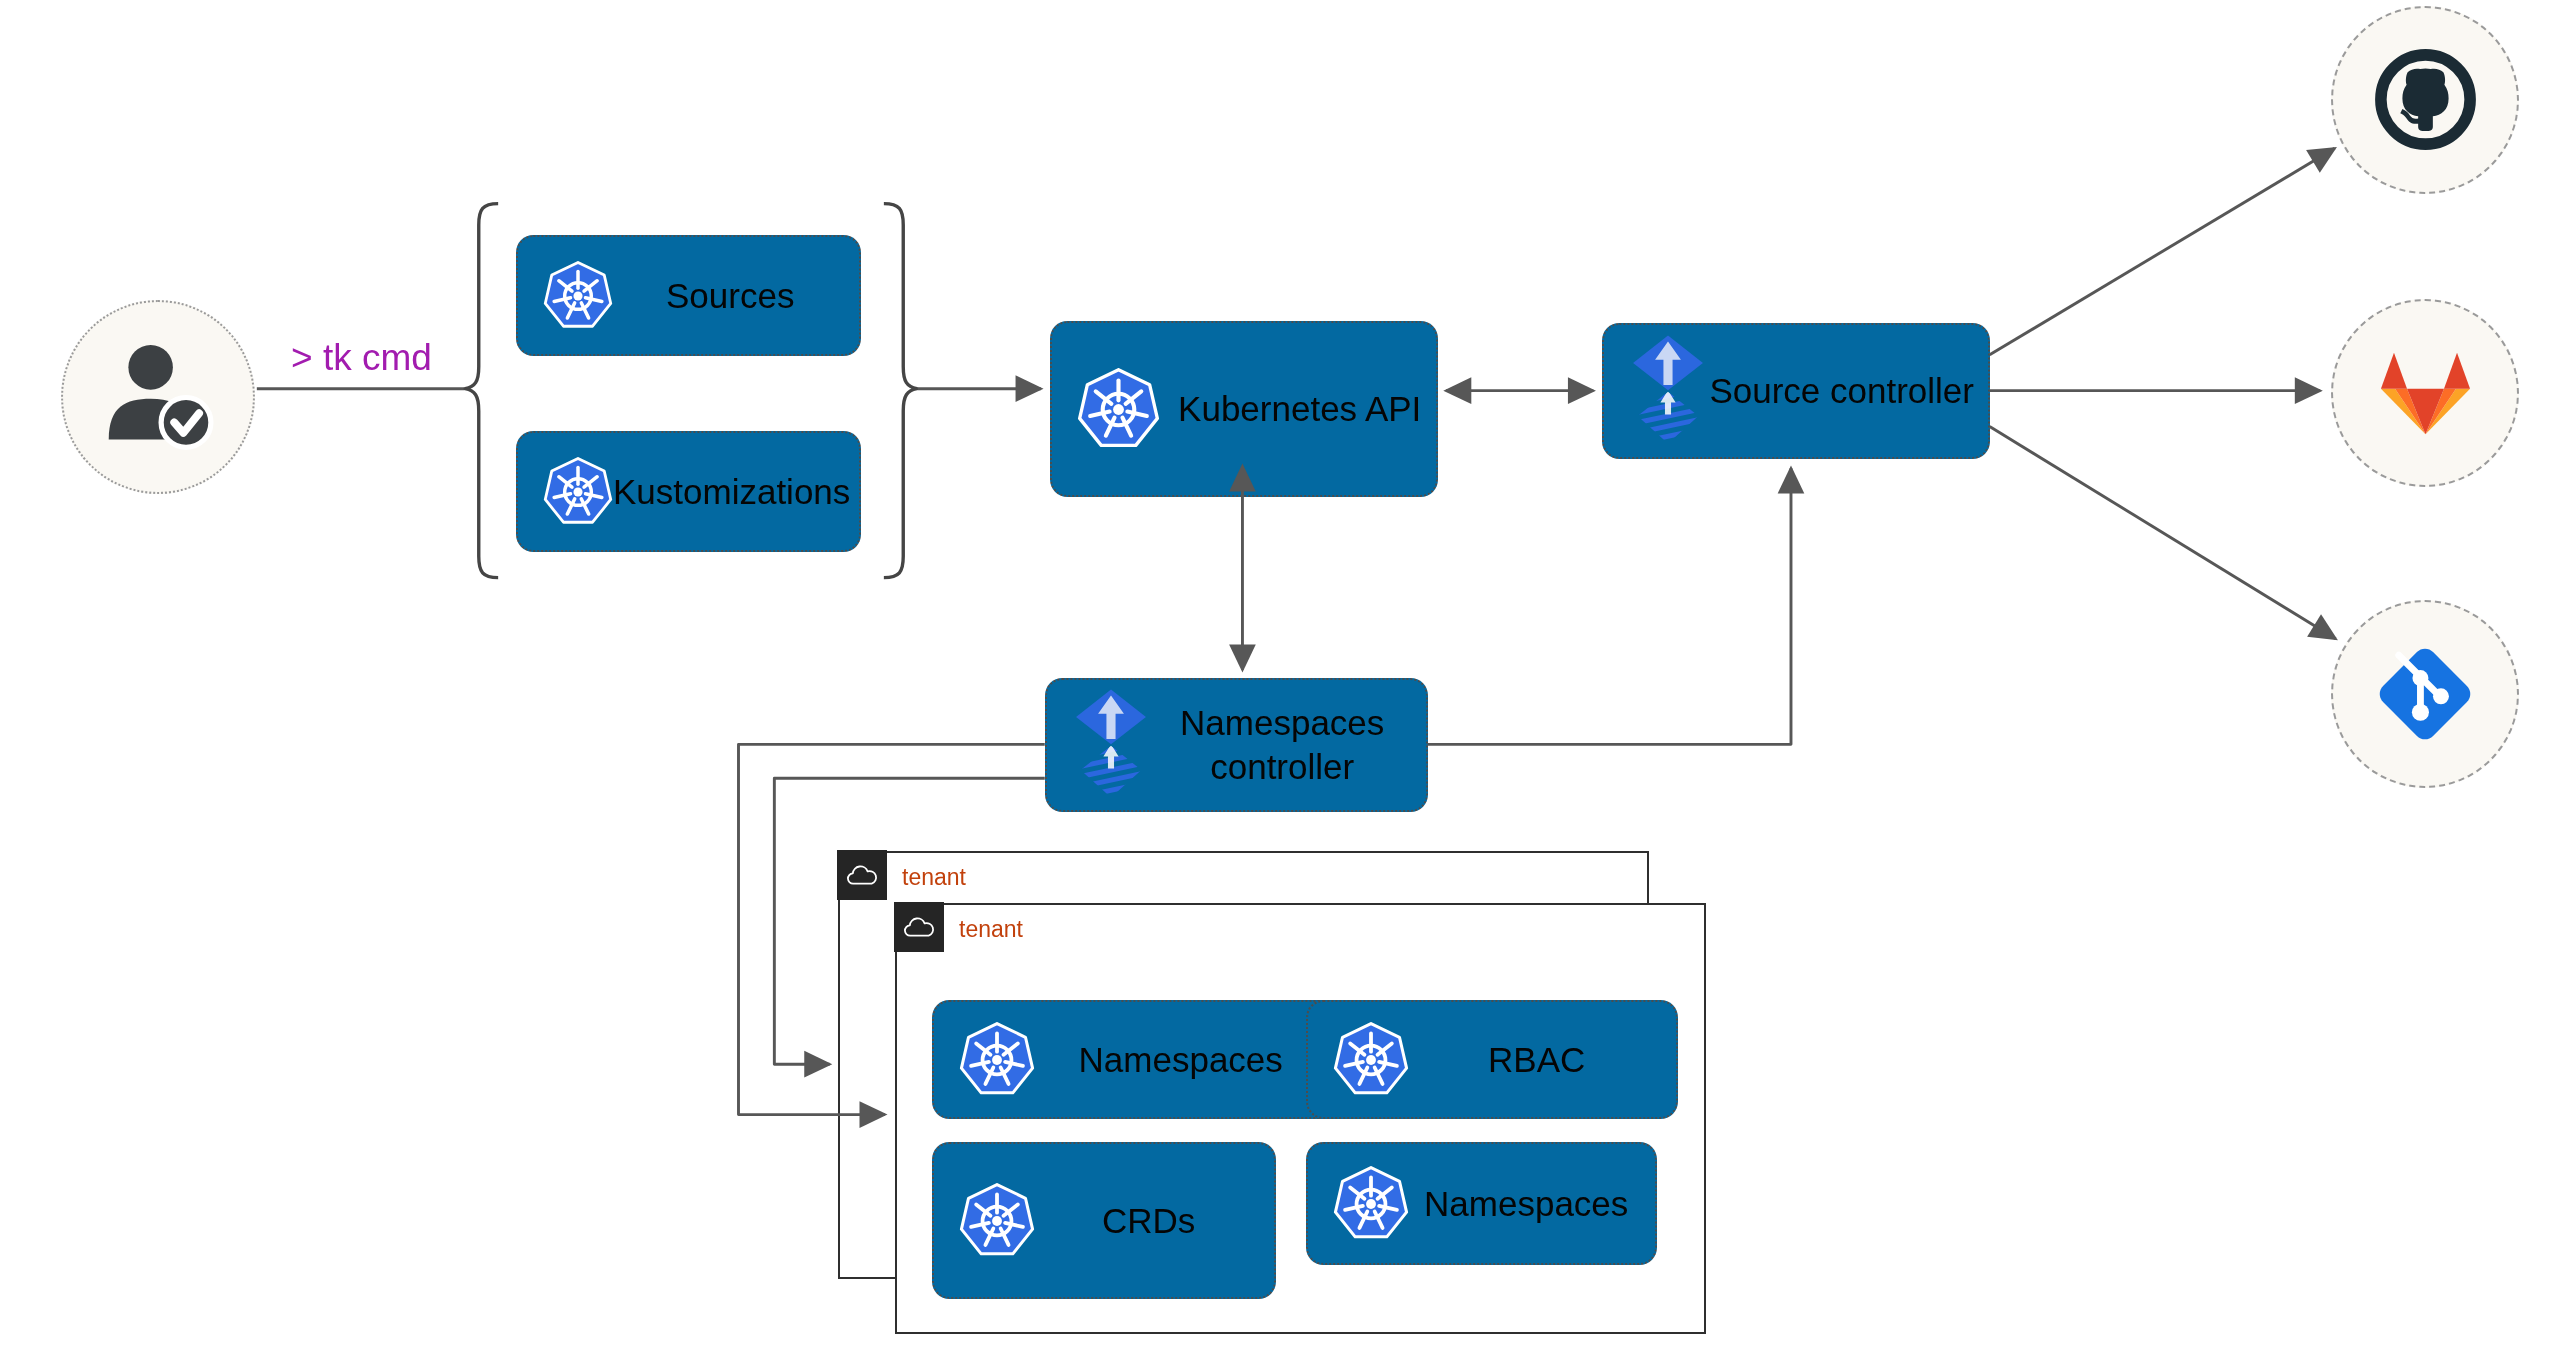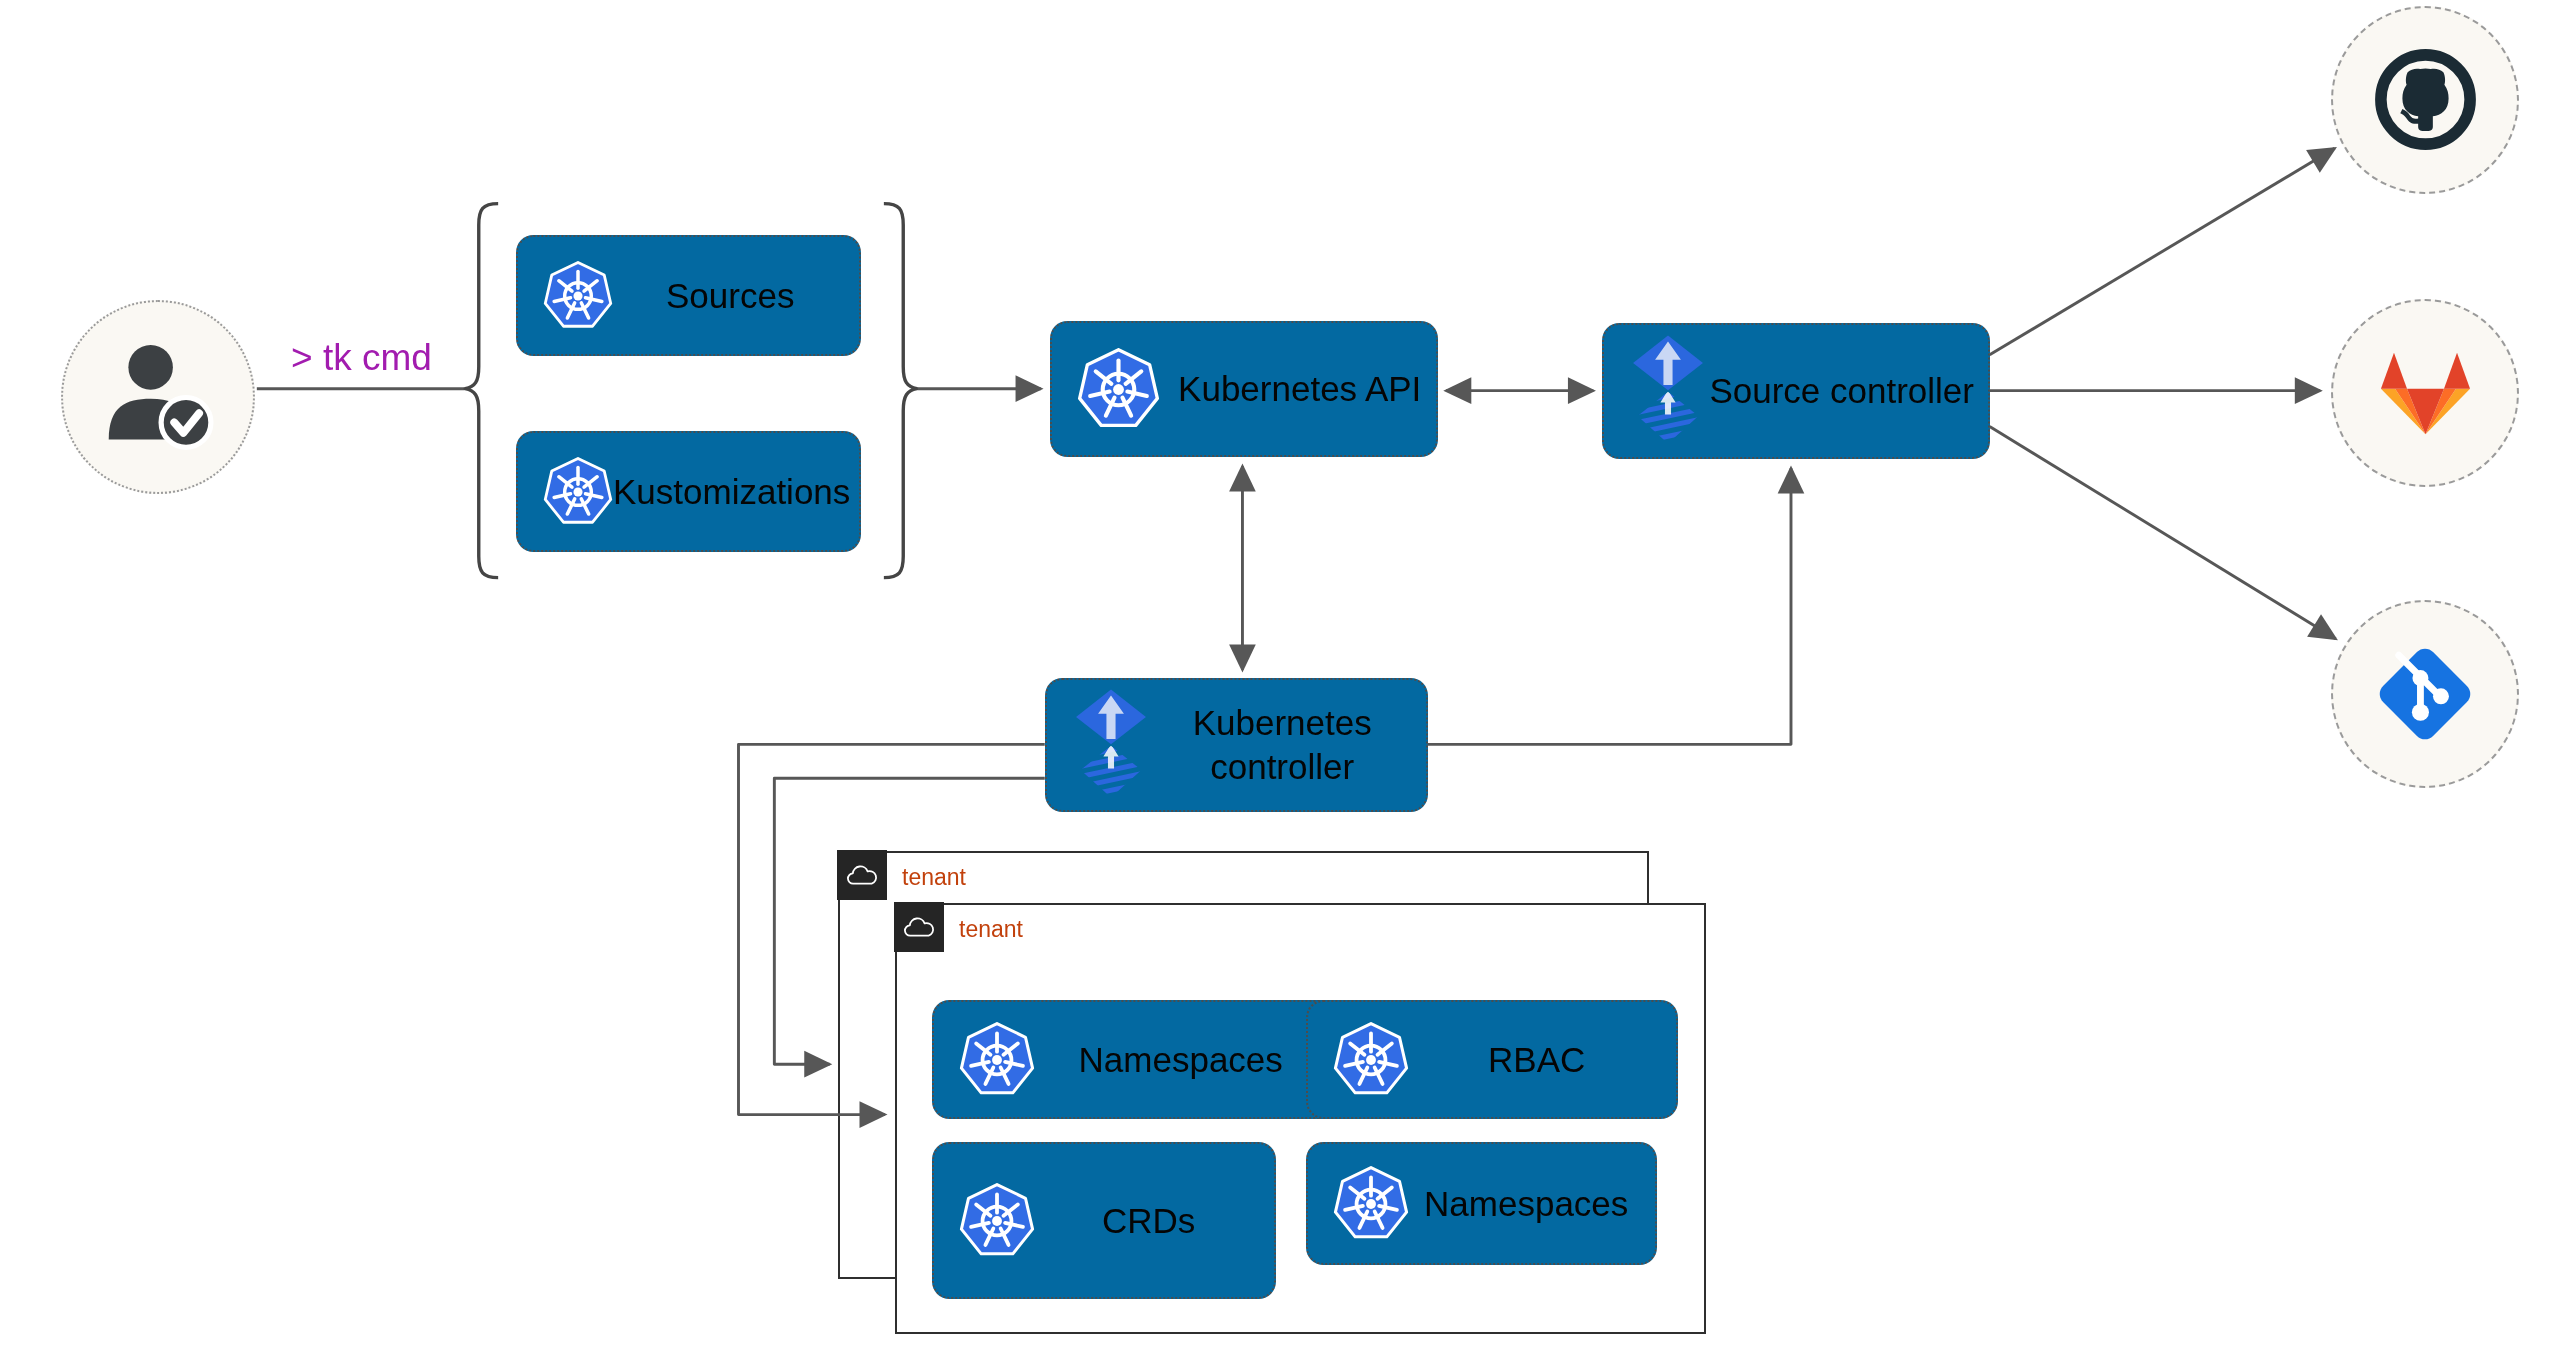--- a/index.html
+++ b/index.html
@@ -183,39 +183,39 @@
       </svg>
     <div class="lbl">Sources</div>
   </div>
   <div class="node" style="left:516px;top:431px;width:345px;height:121px;">
     <svg class="icon" width="70" height="70" viewBox="0 0 72 72">
         <use href="#icon-k8s"></use>
       </svg>
     <div class="lbl">Kustomizations</div>
   </div>
 
-  <div class="node" style="left:1050px;top:321px;width:388px;height:136px;gap:15px;">
+  <div class="node" style="left:1050px;top:321px;width:388px;height:176px;gap:15px;">
     <svg class="icon" width="83" height="83" viewBox="0 0 86 86">
         <use href="#icon-k8s"></use>
       </svg>
     <div class="lbl">Kubernetes API</div>
   </div>
 
   <div class="node" style="left:1602px;top:323px;width:388px;height:136px;">
     <svg class="icon" width="78" height="114" viewBox="0 0 80 118">
         <use href="#icon-flux"></use>
       </svg>
     <div class="lbl">Source controller</div>
   </div>
 
   <div class="node" style="left:1045px;top:678px;width:383px;height:134px;">
     <svg class="icon" width="78" height="114" viewBox="0 0 80 118">
         <use href="#icon-flux"></use>
       </svg>
-    <div class="lbl">Kubernetes controller</div>
+    <div class="lbl">Namespaces controller</div>
   </div>
 
   <div class="circle" style="left:2331px;top:5.8px;width:188px;height:188px;">
     <svg class="icon" width="105" height="105" viewBox="0 0 108 108">
         <use href="#icon-github"></use>
       </svg>
   </div>
   <div class="circle" style="left:2331px;top:299px;width:188px;height:188px;">
     <svg class="icon" width="109" height="100" viewBox="0 0 112 103">
         <use href="#icon-gitlab"></use>

